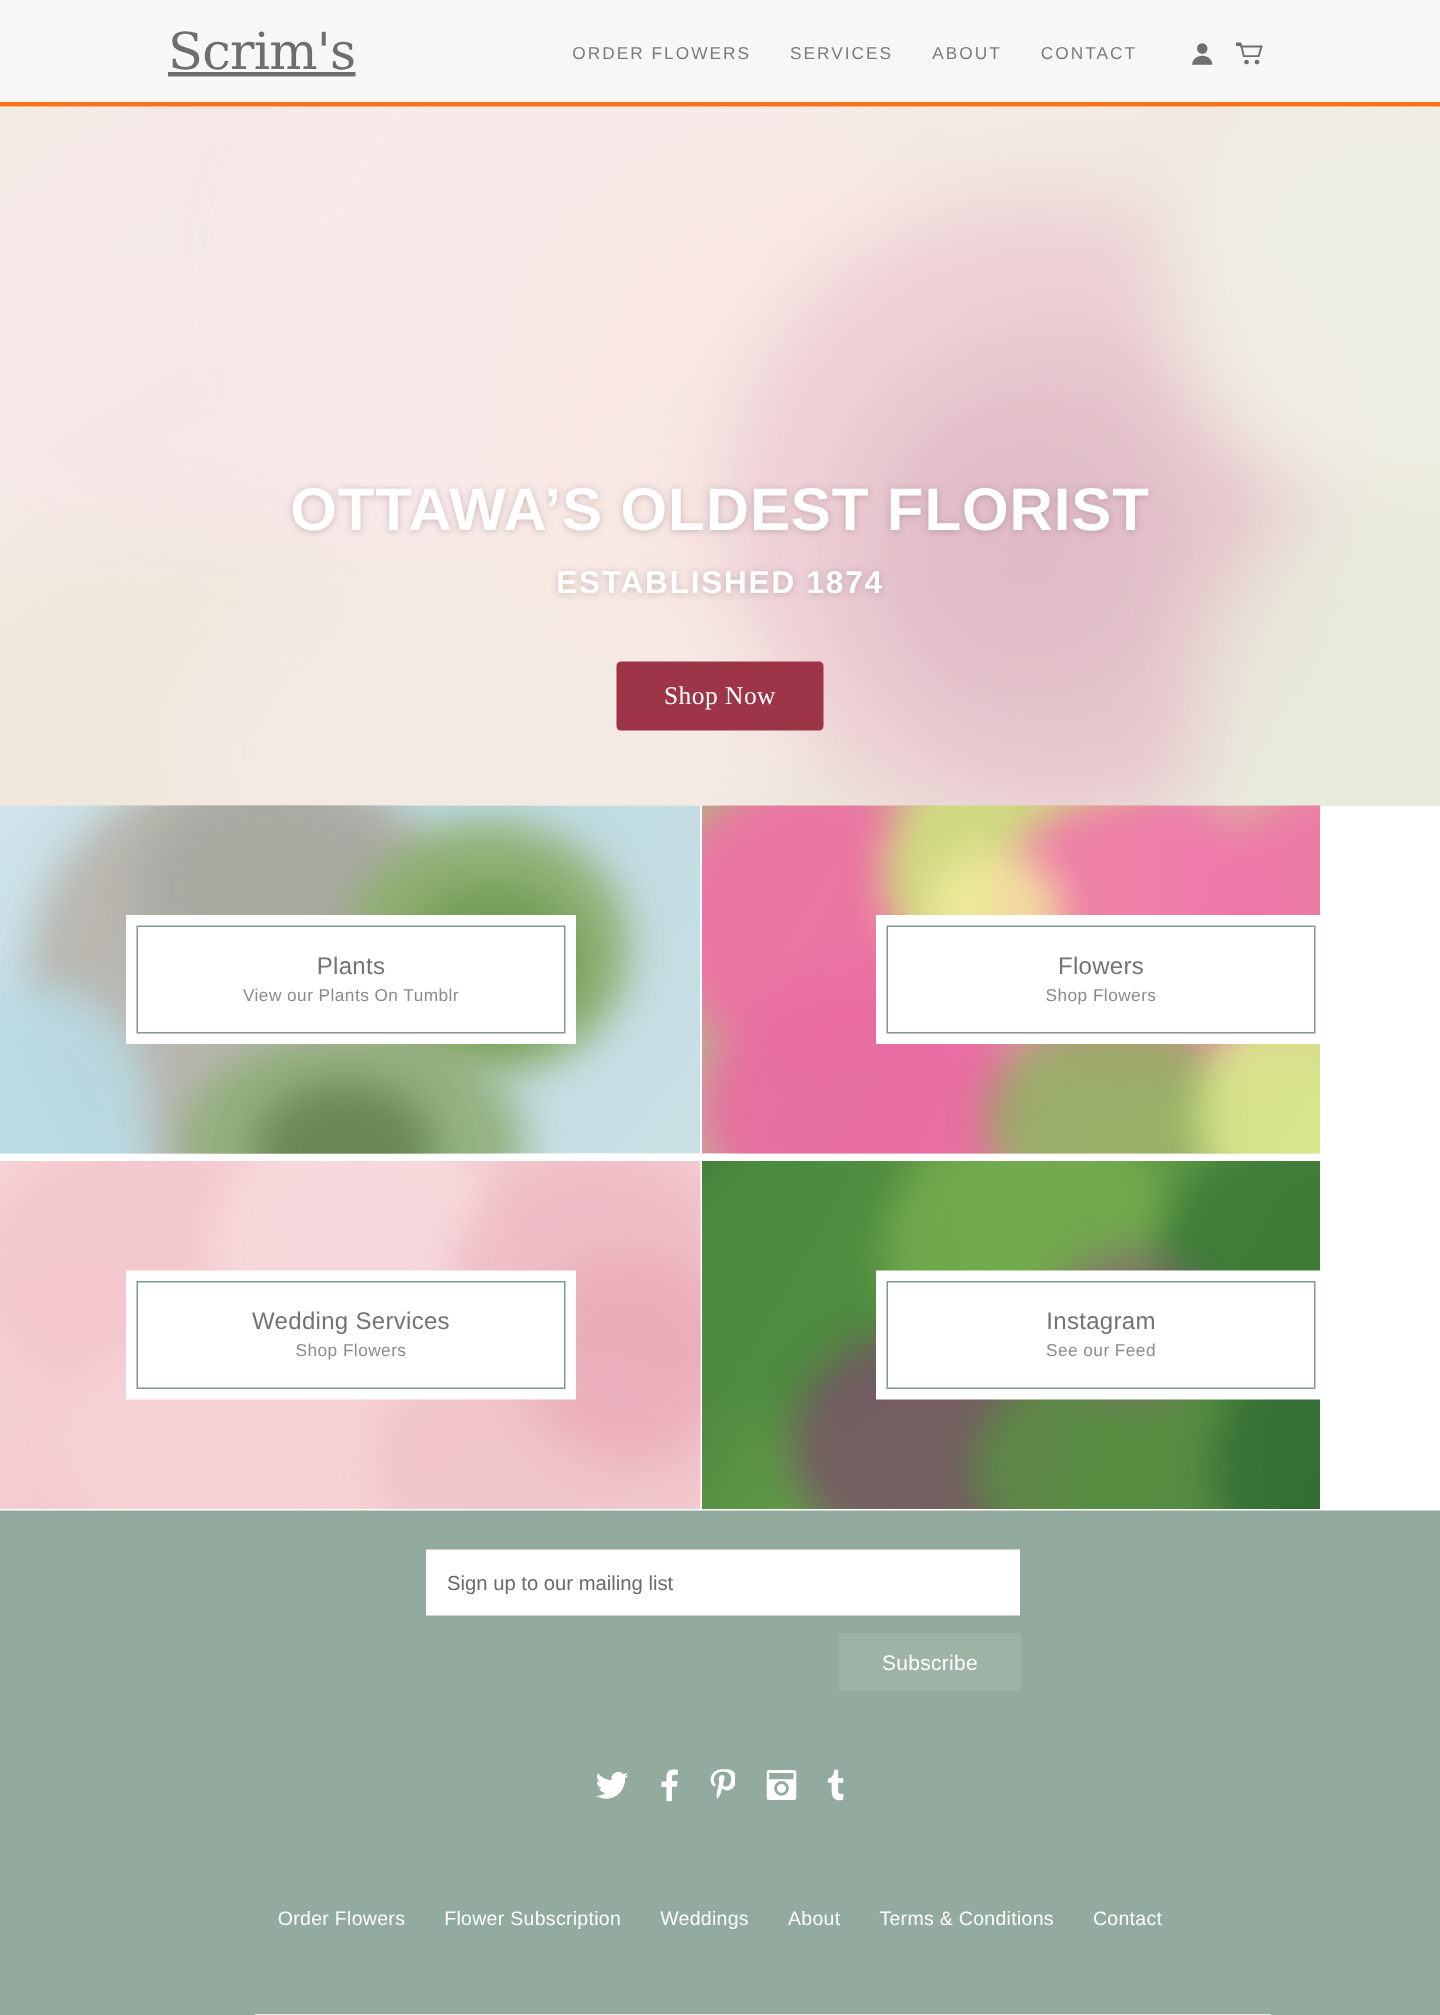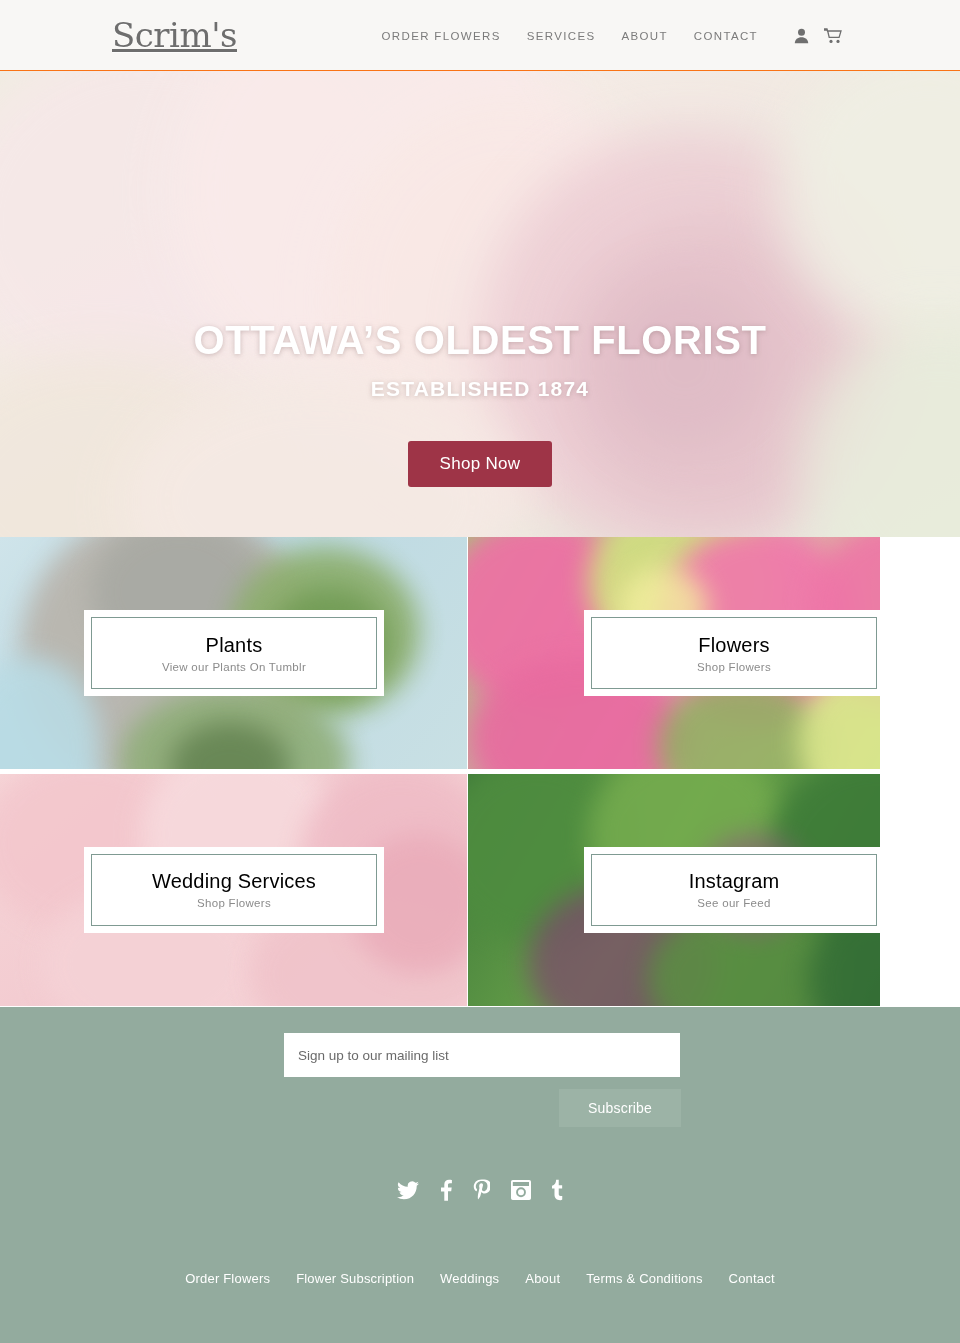--- a/index.html
+++ b/index.html
@@ -8,21 +8,21 @@
     font-family:"Liberation Sans", sans-serif;
     background:#ffffff;
     overflow:hidden;
   }
 
   
   .header {
     position:relative; width:960px; height:71px;
     background:#f8f7f5;
     display:flex; align-items:center;
-    border-bottom:1px solid #f97316;
+    border-bottom:3px solid #f97316;
     z-index:5;
   }
   .logo {
     position:absolute; left:112px; top:12px;
     font-family:"DejaVu Serif", serif;
     font-size:34px; letter-spacing:-0.5px;
     color:#6e6e6e; font-weight:400;
     line-height:46px;
     text-shadow:0 1px 0 rgba(255,255,255,.7);
   }
@@ -56,42 +56,42 @@
   }
   .hero-sub {
     margin-top:14px; font-size:21px; font-weight:700; letter-spacing:1.2px;
     color:#ffffff; text-shadow:0 1px 5px rgba(120,95,95,.35);
   }
   .shop-btn {
     margin-top:40px; display:inline-block;
     background:#9e3447; color:#fff; border:none;
     font-size:17px; letter-spacing:.3px;
     padding:13px 32px; border-radius:3px; cursor:pointer;
-    font-family:Liberation Sans, sans-serif;
+    font-family:Liberation Serif, serif;
   }
 
   
   .grid { position:relative; width:960px; height:470px; display:flex; flex-wrap:wrap; }
   .tile { position:relative; width:467px; height:232px; overflow:hidden; }
   .tile.right { margin-left:1px; width:412px; }
   .tile.bottom { margin-top:3px; }
   .tile-bg { position:absolute; inset:0; }
   .tile-bg .blob { position:absolute; border-radius:50%; filter:blur(13px); }
   .tile-card {
     position:absolute; top:50%; transform:translateY(-50%);
     background:#ffffff; padding:7px;
   }
   .tile.left .tile-card { left:84px; width:300px; }
   .tile.right .tile-card { left:116px; width:300px; }
   .tile-inner {
     border:1px solid #7f9a92; height:72px;
     display:flex; flex-direction:column;
     align-items:center; justify-content:center;
   }
-  .tile-title { font-size:20px; color:#000000; font-weight:400; letter-spacing:.2px;
+  .tile-title { font-size:16px; color:#737373; font-weight:400; letter-spacing:.2px;
                 font-family:"Liberation Sans", sans-serif; }
   .tile-sub { margin-top:4px; font-size:11.5px; color:#8b8b8b; letter-spacing:.3px; }
 
   
   .footer { position:relative; width:960px; height:336px; background:#93ab9e; }
   .newsletter { position:relative; height:120px; }
   .email-input {
     position:absolute; left:284px; top:26px; width:396px; height:44px;
     background:#fff; border:none; outline:none;
     font-size:13.5px; color:#6a6a6a; padding:0 14px;

